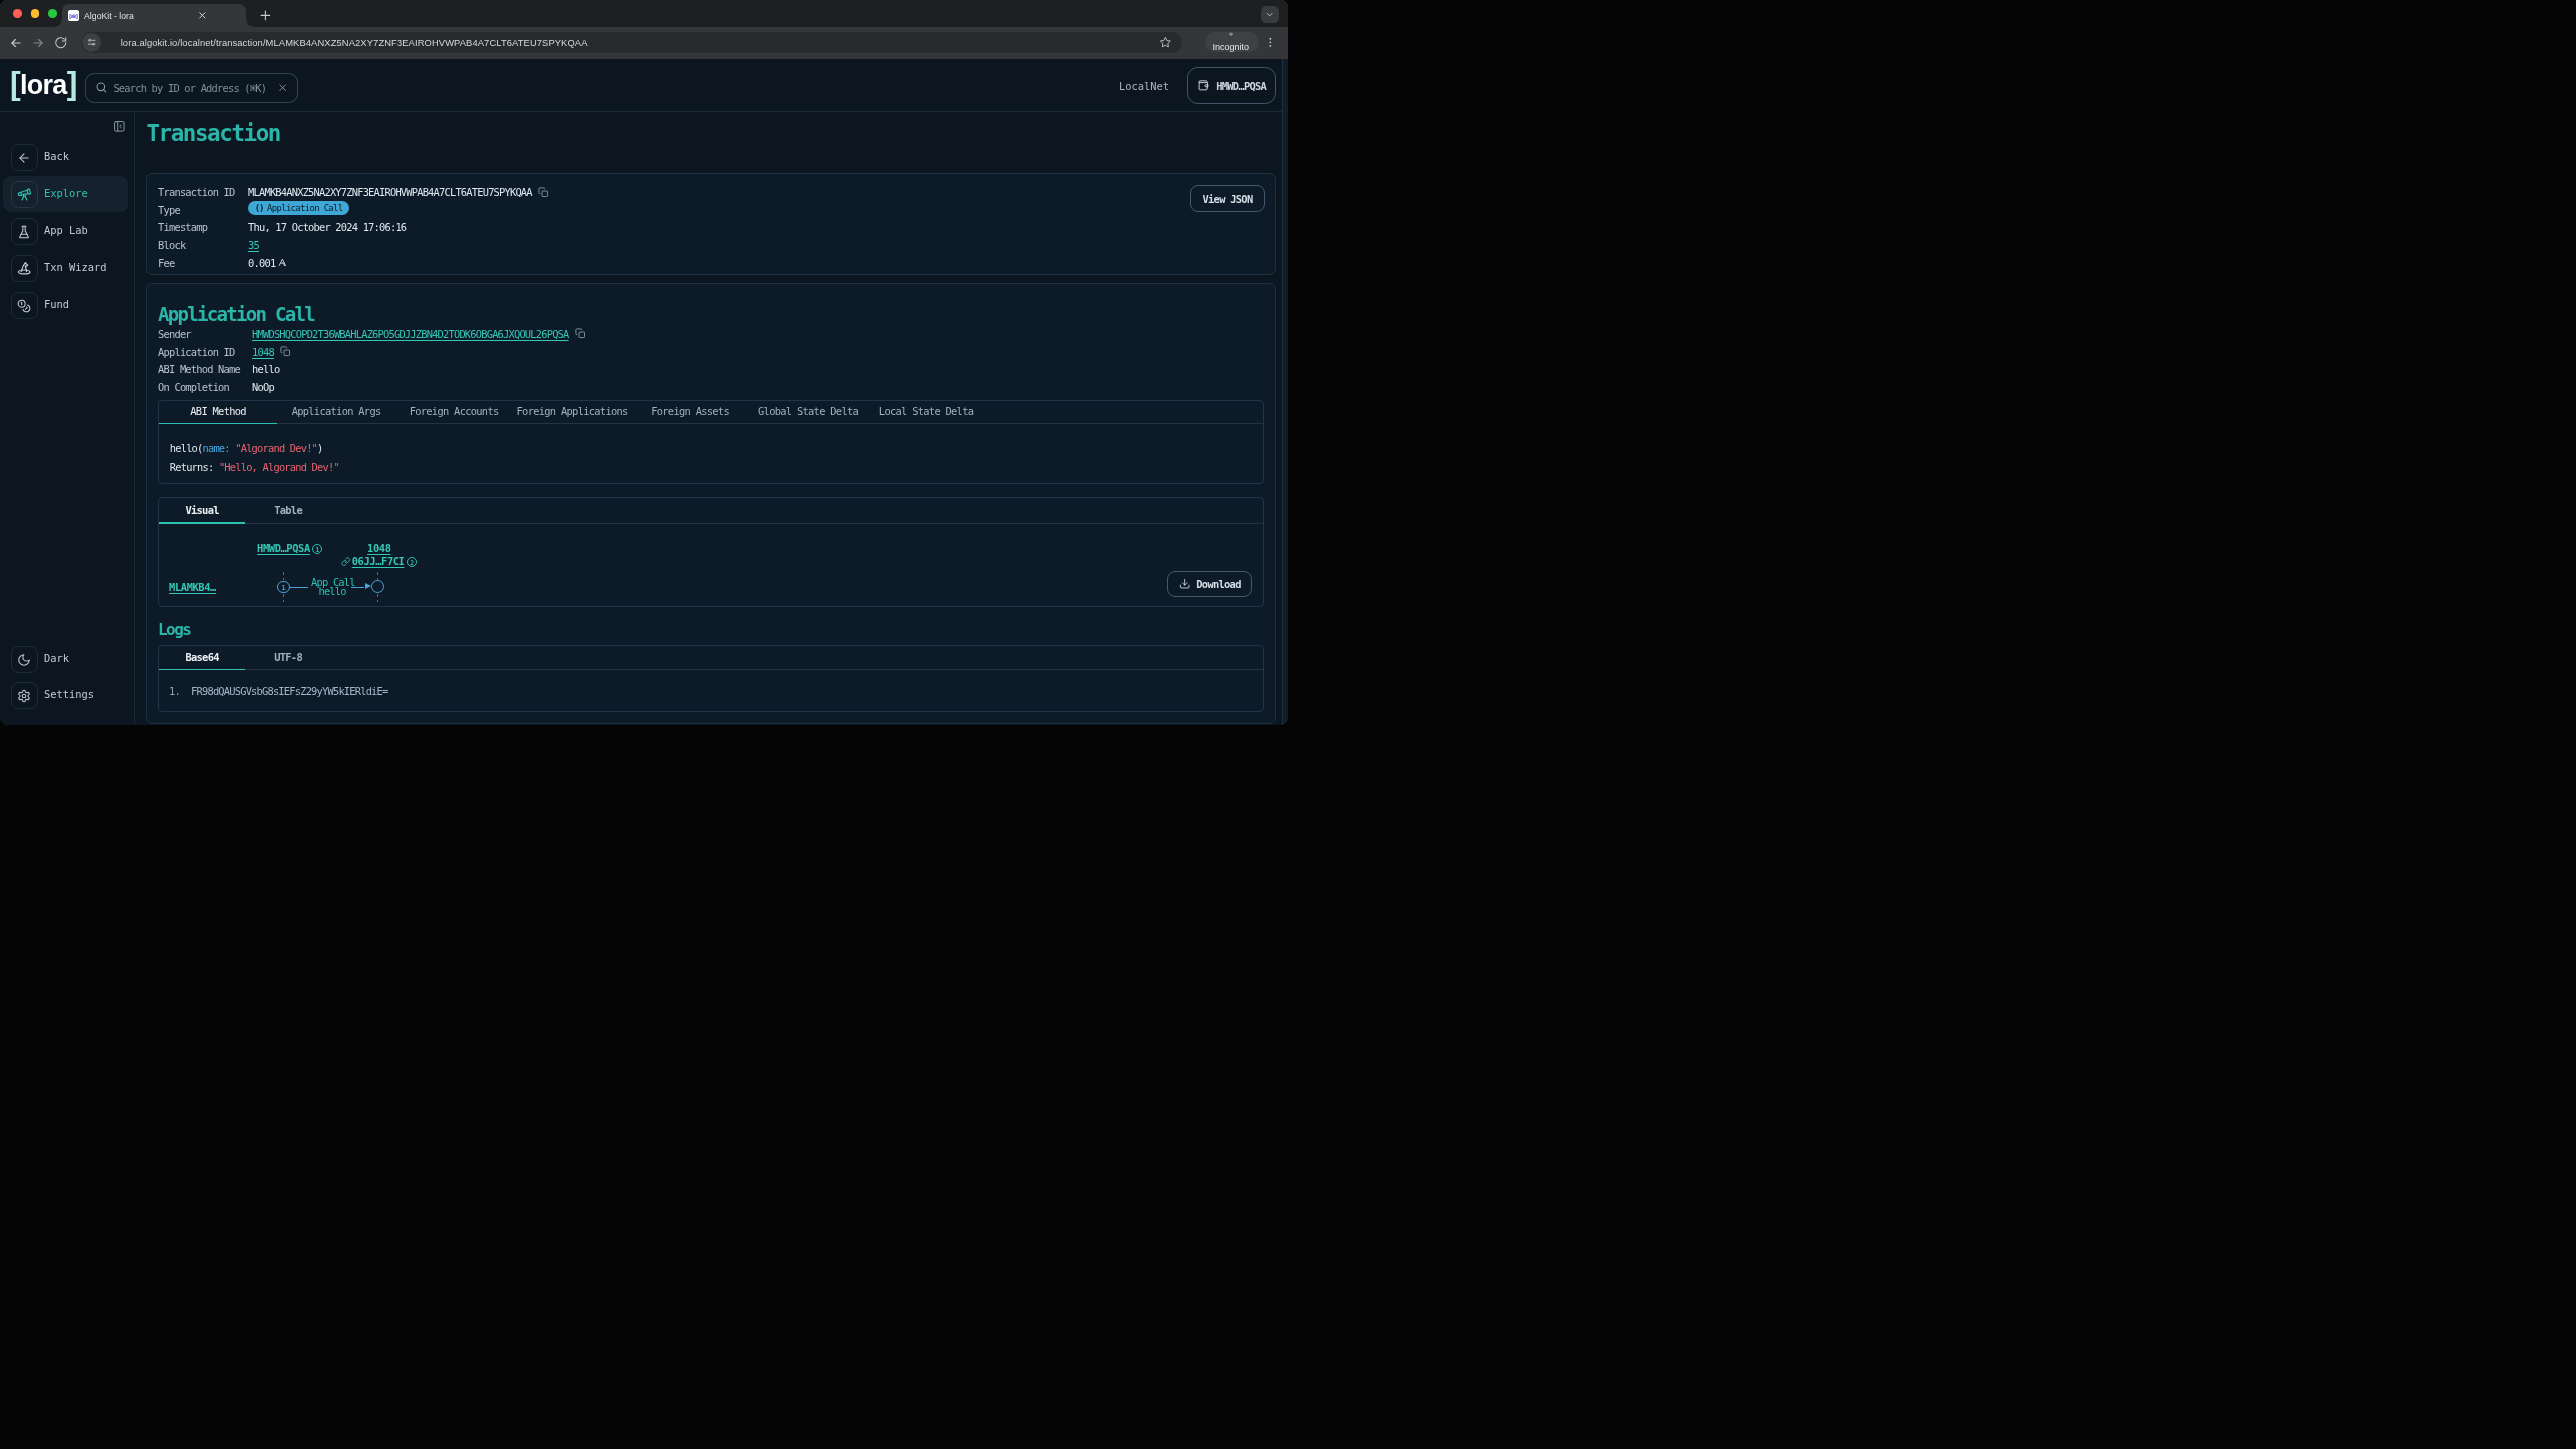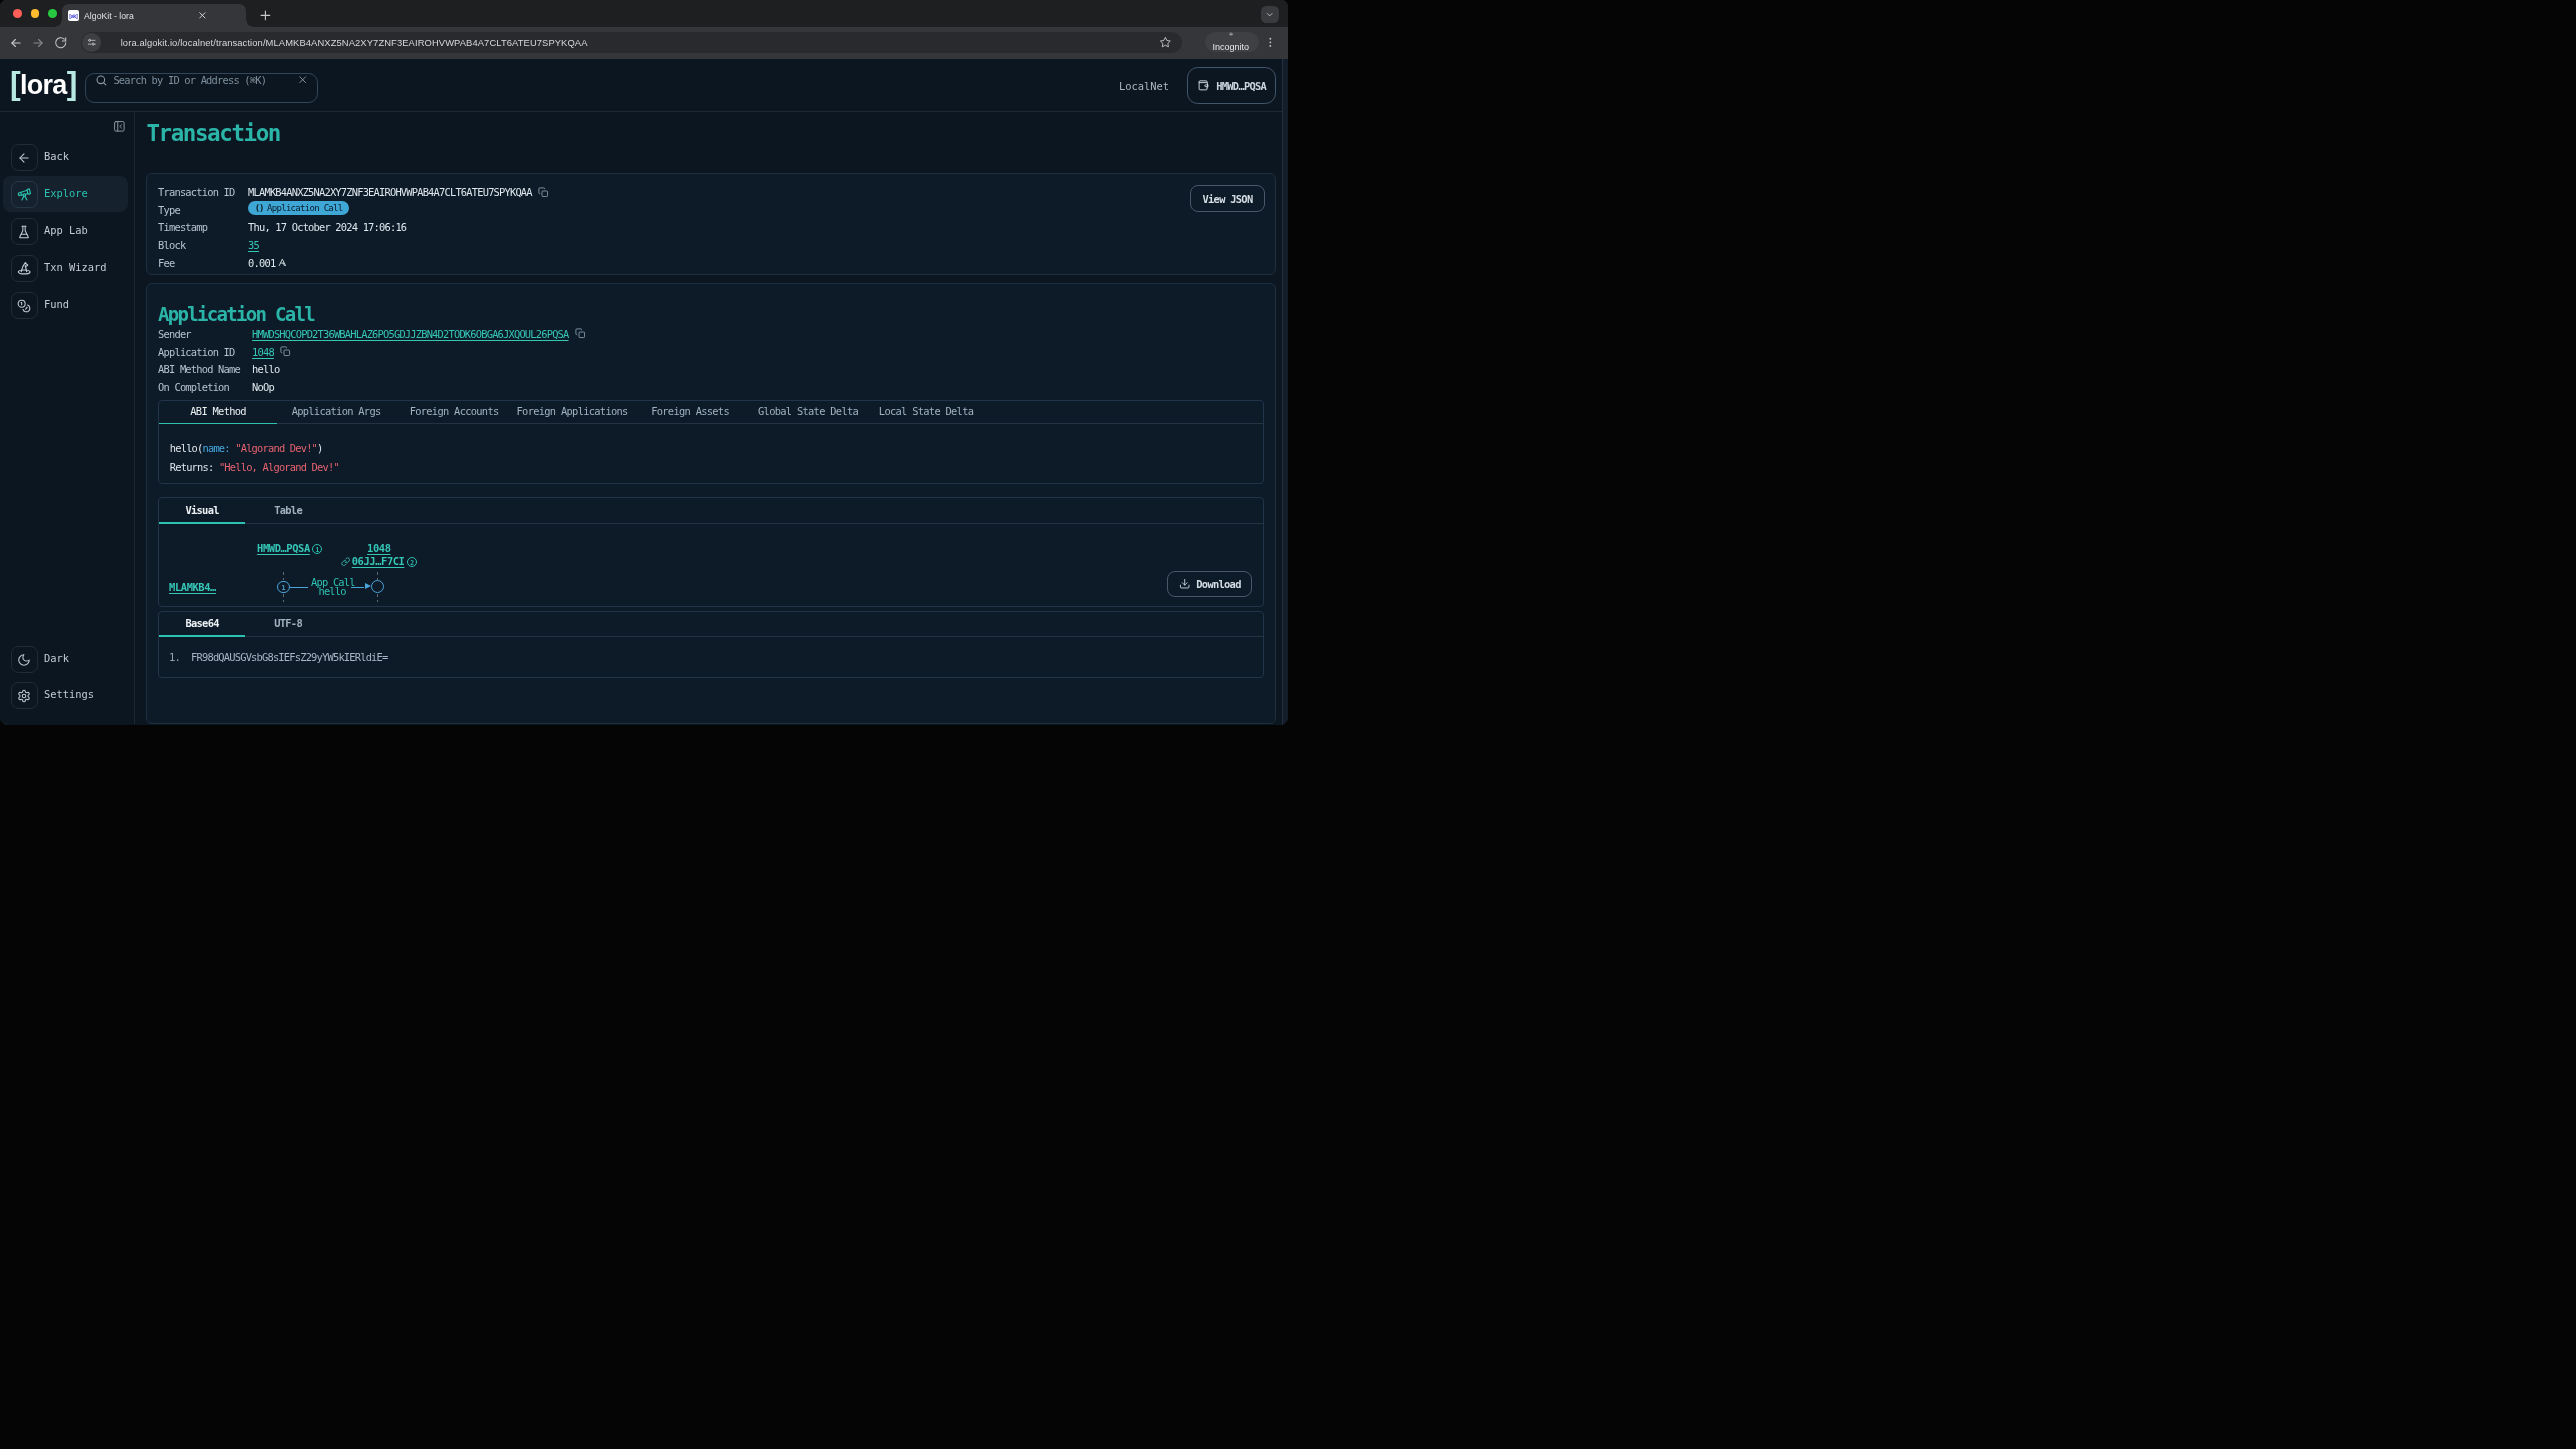--- a/index.html
+++ b/index.html
@@ -36,21 +36,21 @@
   .incog { position:absolute; right:29.5px; top:5.4px; height:19.5px; border-radius:10px; background:#3e4043; display:flex; align-items:center; gap:5.4px; padding:0 9.4px 0 7.4px; color:#e8eaed; font-size:9px;flex-direction:column; }
   .menu3 { position:absolute; right:11.4px; top:8.7px; color:#c7c9cc; }
 
   
   .page { position:relative; height:666px; background:#0c1620; color:#c0ccd6; font-family:"DejaVu Sans Mono", monospace; }
   .scrollstrip { position:absolute; right:0; top:0; bottom:0; width:6px; background:#121d29; border-left:0.7px solid #203040; z-index:5; }
 
   .app-header { position:relative; height:53px; border-bottom:0.7px solid #1b2836; display:flex; align-items:center; }
   .logo { margin-left:10px; font-family:"Liberation Sans", sans-serif; font-weight:700; font-size:27px; color:#fff; letter-spacing:-0.7px; display:flex; align-items:center; }
   .logo .br { color:#b7e9e3; font-size:32px; font-weight:700; position:relative; top:-1.3px; }
-  .searchbar { position:absolute; left:85px; top:14px; width:233px; height:29.5px; border:0.7px solid #32465a; border-radius:9.4px; display:flex; align-items:flex-start; }
+  .searchbar { position:absolute; left:85px; top:14px; width:213px; height:29.5px; border:0.7px solid #32465a; border-radius:9.4px; display:flex; align-items:center; }
   .searchbar .s-ic { margin-left:8.7px; color:#8b9aa8; }
   .searchbar .ph { margin-left:6px; font-size:10.4px; letter-spacing:-0.8px; color:#7e8e9c; }
   .searchbar .x-ic { position:absolute; right:8.7px; color:#97a5b2; }
   .header-right { position:absolute; right:12px; top:0; height:53px; display:flex; align-items:center; gap:18px; }
   .localnet { font-size:10.4px; color:#aab6c1; }
   .walletbtn { width:89px; height:37px; border:0.7px solid #44566a; border-radius:10.7px; display:flex; align-items:center; justify-content:center; gap:6.7px; color:#ccd6df; }
   .walletbtn .wtxt { font-size:10.4px; letter-spacing:-0.7px; font-weight:bold; }
 
   .layout { display:flex; height:612px; }
 
@@ -479,20 +479,21 @@
                 <svg viewBox="0 0 24 24" width="11.4" height="11.4" fill="none" stroke="currentColor" stroke-width="1.8" stroke-linecap="round" stroke-linejoin="round">
                     <path d="M21 15v4a2 2 0 0 1-2 2H5a2 2 0 0 1-2-2v-4"></path>
                     <path d="m7 10 5 5 5-5"></path>
                     <path d="M12 15V3"></path>
                   </svg>
                 <span>Download</span>
               </div>
             </div>
           </div>
 
+          <h3 class="logstitle">Logs</h3>
           <div class="subcard logscard">
             <div class="tabbar">
               <div class="tabitem w128 on">Base64</div>
               <div class="tabitem w128">UTF-8</div>
             </div>
             <div class="logline">
               <span class="idx">1.</span>
               <span>FR98dQAUSGVsbG8sIEFsZ29yYW5kIERldiE=</span>
             </div>
           </div>

